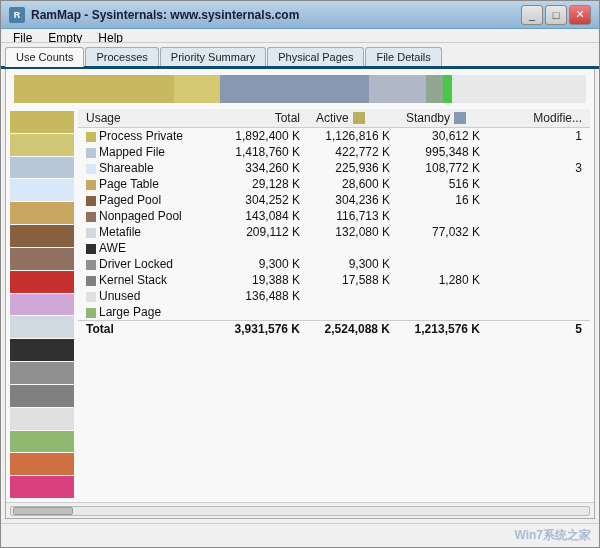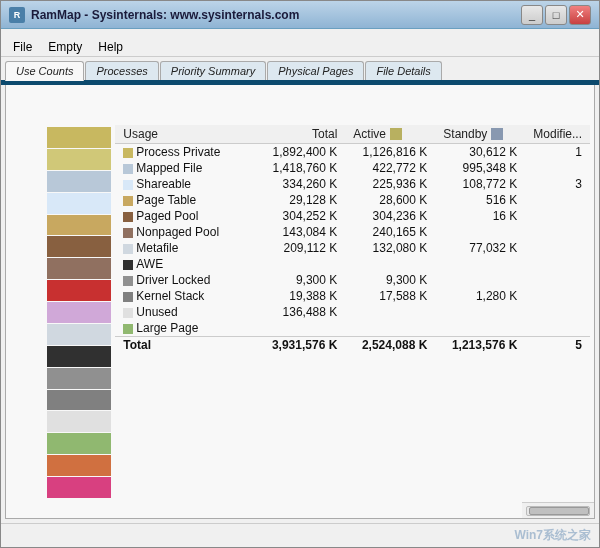--- a/index.html
+++ b/index.html
@@ -72,42 +72,41 @@
     }
 
     .tb-btn.close {
       background: linear-gradient(to bottom, #f08080, #c84040);
       color: white;
     }
 
     
     .menu-bar {
       background: #f0f0f0;
-      height: 28px;
-      display: flex;
-      align-items: flex-end;
+      height: 14px;
+      display: flex;
+      align-items: flex-start;
       padding: 0 4px;
       border-bottom: 1px solid #ccc;
     }
 
     .menu-item {
       padding: 2px 8px;
       cursor: pointer;
       font-size: 12px;
       color: #000;
     }
 
     
     .tab-bar {
       background: #f0f0f0;
       padding: 4px 0 0 4px;
       display: flex;
       gap: 1px;
-      border-bottom: 5px solid #0c4a6e;
-      font-style: italic;
+      border-bottom: 3px solid #0c4a6e;
     }
 
     .tab {
       padding: 3px 10px;
       border: 1px solid #aaa;
       border-bottom: none;
       background: #dde8f0;
       cursor: pointer;
       font-size: 11px;
       border-radius: 3px 3px 0 0;
@@ -126,21 +125,20 @@
     
     .main-content {
       flex: 1;
       background: #f8f8f8;
       display: flex;
       flex-direction: column;
       overflow: hidden;
       border: 1px solid #aaa;
       border-top: none;
       margin: 0 4px 4px 4px;
-      align-items: flex-end;
     }
 
     
     .color-bar {
       height: 28px;
       display: flex;
       margin: 6px 8px 4px 8px;
     }
 
     .color-segment {
@@ -416,21 +414,21 @@
     <td class="right">304,252 K</td>
     <td class="right">304,236 K</td>
     <td class="right">16 K</td>
     <td class="right"></td>
   </tr>
               <tr>
     <td>
       <span class="row-icon" style="background:#907060"></span>Nonpaged Pool
     </td>
     <td class="right">143,084 K</td>
-    <td class="right">240,165 K</td>
+    <td class="right">116,713 K</td>
     <td class="right"></td>
     <td class="right"></td>
   </tr>
               <tr>
     <td>
       <span class="row-icon" style="background:#d0d8e0"></span>Metafile
     </td>
     <td class="right">209,112 K</td>
     <td class="right">132,080 K</td>
     <td class="right">77,032 K</td>

